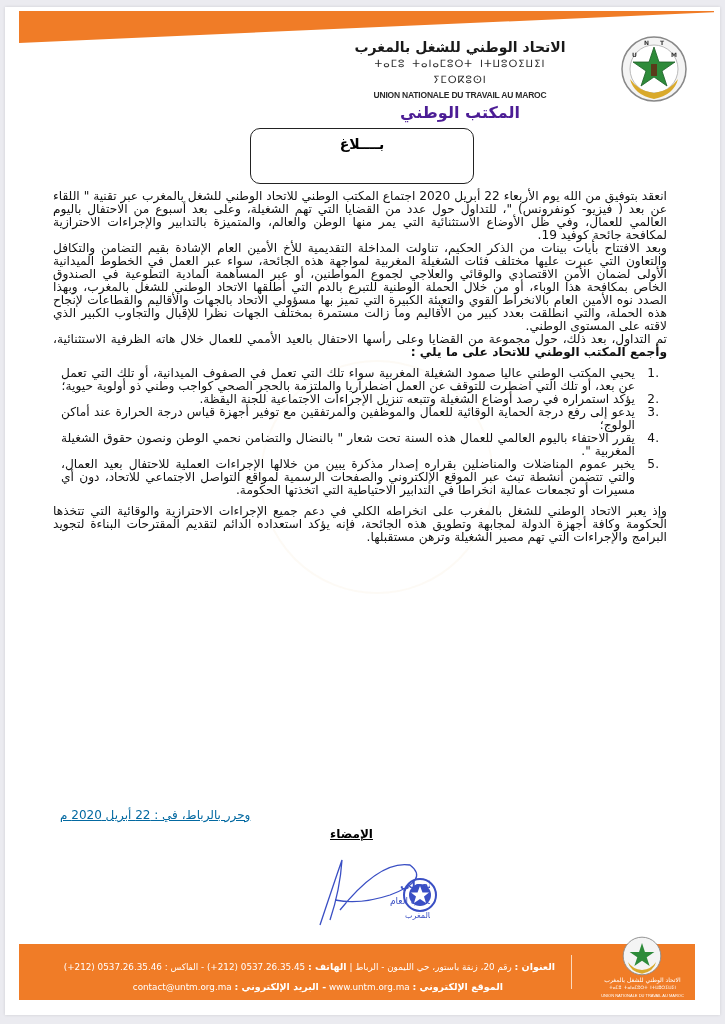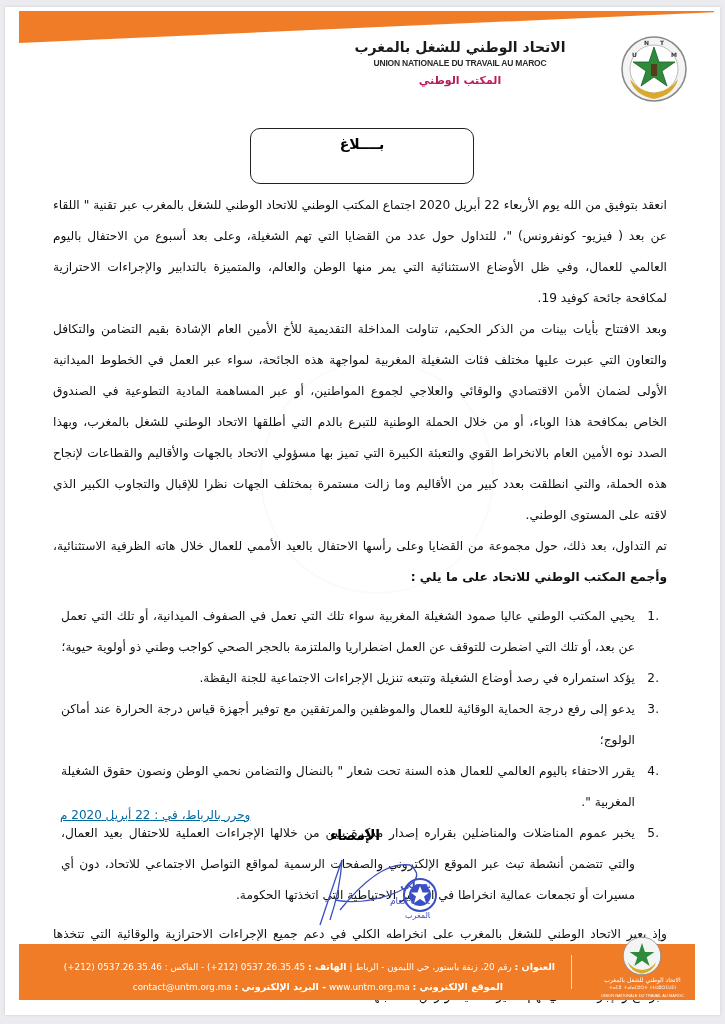--- a/index.html
+++ b/index.html
@@ -16,53 +16,53 @@
       background:#f07c27;
       clip-path:polygon(0 0, 100% 0, 100% 4%, 0 100%);
     }
     .header-text {
       position:absolute; right:150px; top:38px; width:230px; text-align:center;
       direction:rtl;
     }
     .org-ar { font-family:"DejaVu Sans", sans-serif; font-weight:bold; font-size:14px; color:#1a1a1a; line-height:18px; }
     .org-tf { font-family:"DejaVu Sans Mono", monospace; font-size:10px; color:#2a2a2a; letter-spacing:1px; line-height:16px; direction:ltr; }
     .org-fr { font-family:"Liberation Sans", sans-serif; font-weight:bold; font-size:8.5px; color:#2a2a2a; line-height:14px; direction:ltr; letter-spacing:-0.2px; }
-    .bureau { font-family:"DejaVu Sans", sans-serif; font-weight:bold; font-size:11px; color:#be185d; line-height:22px; }
+    .bureau { font-family:"DejaVu Sans", sans-serif; font-weight:bold; font-size:16px; color:#4c1d95; line-height:22px; }
     .logo {
       position:absolute; right:37px; top:35px; width:68px; height:68px;
     }
     .title-box {
       position:absolute; left:250px; top:128px; width:222px; height:54px;
       border:1.5px solid #222; border-radius:10px; text-align:center; direction:rtl;
     }
     .title-1 { font-family:"DejaVu Sans", sans-serif; font-weight:bold; font-size:14px; line-height:22px; margin-top:4px; letter-spacing:6px; }
     .title-2 { font-family:"DejaVu Sans", sans-serif; font-weight:bold; font-size:14px; line-height:24px; }
     .body-text {
       position:absolute; left:53px; top:190px; width:614px;
       direction:rtl; text-align:justify; text-align-last:right;
-      font-family:"DejaVu Sans", sans-serif; font-size:12.2px; line-height:31px; color:#111;
+      font-family:"DejaVu Sans", sans-serif; font-size:12.2px; line-height:13px; color:#111;
     }
     .body-text p { margin:0; }
     .body-text b { font-weight:bold;margin-top:24px; }
     ol.decisions { margin:8px; padding:0 24px 0 0; list-style:none; counter-reset:d; }
     ol.decisions li { counter-increment:d; position:relative; padding-right:0; }
     ol.decisions li::before {
       content:counter(d) "."; position:absolute; right:-24px; top:0; direction:ltr;
     }
     .watermark {
       position:absolute; left:260px; top:360px; width:230px; height:230px; border-radius:50%;
       border:2px solid rgba(230,200,140,0.18); opacity:0.5;
     }
     .signed-at {
       position:absolute; left:60px; top:808px; direction:rtl;
       font-family:"DejaVu Sans", sans-serif; font-size:12px; text-decoration:underline; color:#0369a1;
     }
     .signature-label {
       position:absolute; left:330px; top:827px; direction:rtl;
-      font-family:"DejaVu Sans", sans-serif; font-weight:bold; font-size:14px; text-align:right;
+      font-family:"DejaVu Sans", sans-serif; font-weight:bold; font-size:12px; text-decoration:underline;text-align:right;
     }
     .signature {
       position:absolute; left:280px; top:850px; width:150px; height:80px;
     }
     .stamp {
       position:absolute; left:402px; top:877px; width:36px; height:36px;
     }
     .footer-bar {
       position:absolute; left:19px; top:944px; width:676px; height:56px; background:#f07c27;
     }
@@ -86,20 +86,21 @@
   </style>
 </head>
 <body>
 
 <div class="page"></div>
 
 <div class="top-bar-tail"></div>
 
 <div class="header-text">
   <div class="org-ar">الاتحاد الوطني للشغل بالمغرب</div>
+  <div class="org-tf">ⵜⴰⵎⵓ ⵜⴰⵏⴰⵎⵓⵔⵜ ⵏⵜⵡⵓⵔⵉⵡⵉⵏ ⵢⵎⵔⴽⵓⵙⵏ</div>
   <div class="org-fr">UNION NATIONALE DU TRAVAIL AU MAROC</div>
   <div class="bureau">المكتب الوطني</div>
 </div>
 
 <svg class="logo" viewBox="0 0 68 68">
   <circle cx="34" cy="34" r="32" fill="#f4f4f4" stroke="#888" stroke-width="1.5"></circle>
   <circle cx="34" cy="34" r="24" fill="#fff" stroke="#aaa" stroke-width="0.8"></circle>
   <path d="M10 44 Q14 60 34 64 Q54 60 58 44 Q50 56 34 58 Q18 56 10 44Z" fill="#d9a92b"></path>
   <polygon points="34,12 39,27 55,27 42,36 47,51 34,42 21,51 26,36 13,27 29,27" fill="#2e8b3a" stroke="#1d5e27" stroke-width="0.8"></polygon>
   <rect x="31" y="29" width="6" height="12" fill="#5a3a1a"></rect>

